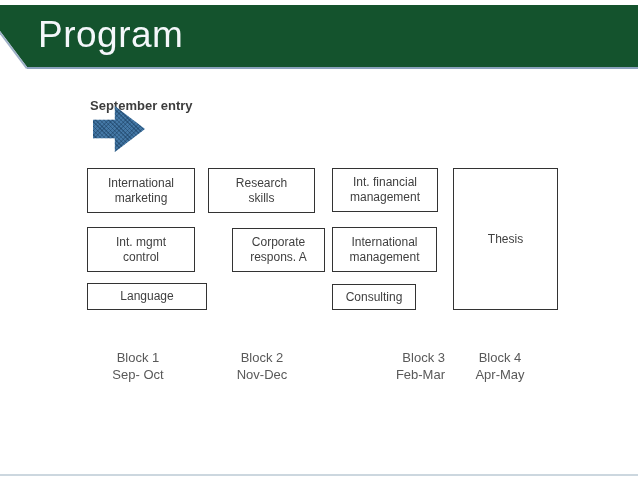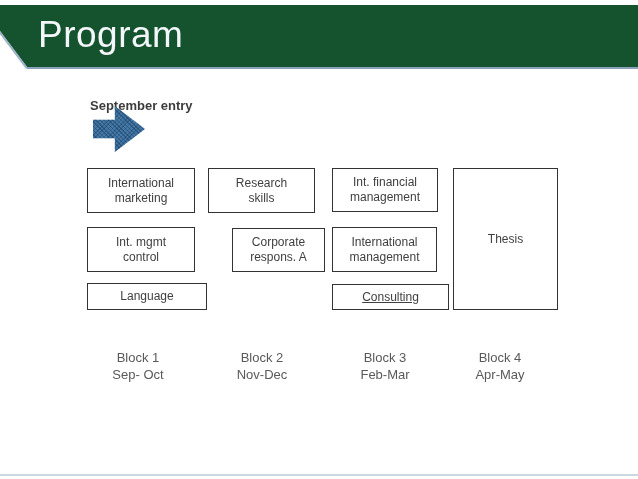--- a/index.html
+++ b/index.html
@@ -78,36 +78,36 @@
     align-items: center;
     justify-content: center;
   }
   .c1r1 { left: 87px;  top: 168px; width: 108px; height: 45px; }
   .c2r1 { left: 208px; top: 168px; width: 107px; height: 45px; }
   .c3r1 { left: 332px; top: 168px; width: 106px; height: 44px; }
   .c1r2 { left: 87px;  top: 227px; width: 108px; height: 45px; }
   .c2r2 { left: 208px; top: 228px; width: 93px; height: 44px; margin-left: 24px; }
   .c3r2 { left: 332px; top: 227px; width: 105px; height: 45px; }
   .c1r3 { left: 87px;  top: 283px; width: 120px; height: 27px; }
-  .c3r3 { left: 332px; top: 284px; width: 117px; height: 26px; text-decoration: underline; }
+  .c3r3 { left: 332px; top: 284px; width: 84px; height: 26px; }
   .c4   { left: 453px; top: 168px; width: 105px; height: 142px; }
 
   
   .block-label {
     position: absolute;
     top: 349px;
     width: 120px;
     text-align: center;
     color: #595959;
     font-size: 13px;
     line-height: 17px;
   }
   .bl1 { left: 78px; }
   .bl2 { left: 202px; }
-  .bl3 { left: 325px; }
+  .bl3 { left: 325px; text-align: right; }
   .bl4 { left: 440px; }
 
   
   .logo { position: absolute; left: 0; top: 415px; width: 260px; height: 58px; }
 
   
   .bottom-rule {
     position: absolute;
     left: 0; right: 0; top: 474px;
     height: 2px;

